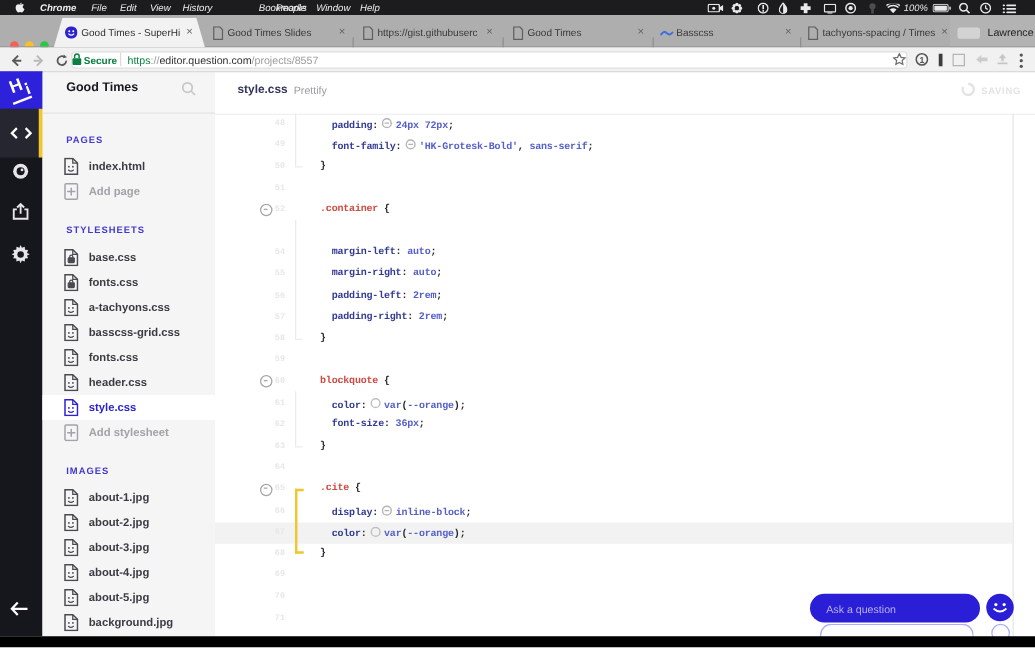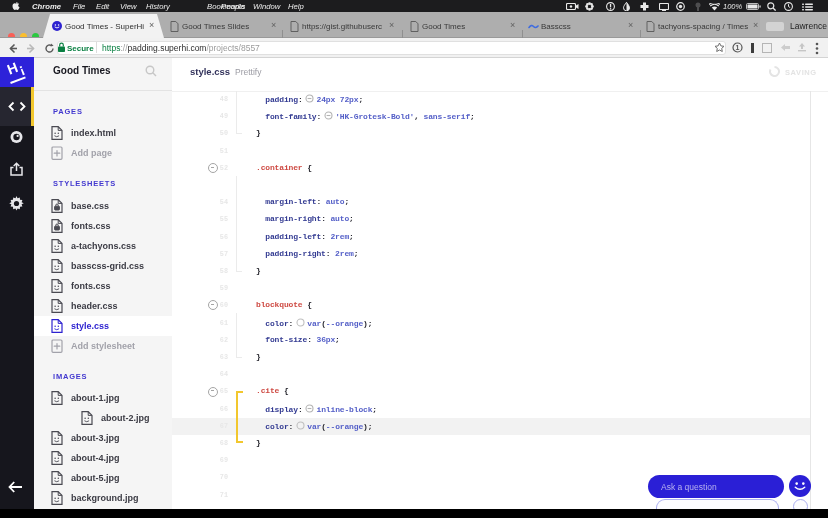--- a/index.html
+++ b/index.html
@@ -203,21 +203,21 @@
       <path d="M9 5.5 A3.5 3.5 0 1 1 7.3 2.5" stroke="#585858" stroke-width="1.4" fill="none"></path>
       <path d="M7 0.5 L9.6 2.7 L6.6 3.6 Z" fill="#585858"></path>
     </svg>
 
   <svg class="abs" style="left:57px;top:4px;" width="9" height="11" viewBox="0 0 9 11">
       <rect x="1" y="4.5" width="7" height="5.5" rx="0.8" fill="#0b8043"></rect>
       <path d="M2.7 4.5 V3 a1.8 1.8 0 0 1 3.6 0 V4.5" stroke="#0b8043" stroke-width="1.2" fill="none"></path>
     </svg>
   <span class="abs" style="left:67px;top:5.5px;font-size:8px;font-weight:bold;color:#0b8043;">Secure</span>
   <div class="abs" style="left:96px;top:4px;width:1px;height:11px;background:#dcdcdc;"></div>
-  <span class="abs" style="left:102px;top:5px;font-size:8.5px;color:#9b9b9b;"><span style="color:#0b8043;">https</span>://<span style="color:#2f2f2f;">padding.superhi.com</span>/projects/8557</span>
+  <span class="abs" style="left:102px;top:5px;font-size:8.5px;color:#9b9b9b;"><span style="color:#0b8043;">https</span>://<span style="color:#2f2f2f;">editor.question.com</span>/projects/8557</span>
 
   <svg class="abs" style="left:714px;top:4px;" width="11" height="11" viewBox="0 0 11 11">
       <path d="M5.5 1 L6.9 3.9 L10 4.3 L7.7 6.4 L8.3 9.5 L5.5 8 L2.7 9.5 L3.3 6.4 L1 4.3 L4.1 3.9 Z" fill="none" stroke="#6e6e6e" stroke-width="1"></path>
     </svg>
 
   <svg class="abs" style="left:732px;top:4px;" width="11" height="11" viewBox="0 0 11 11">
       <circle cx="5.5" cy="5.5" r="4.5" fill="none" stroke="#555" stroke-width="1.2"></circle>
       <text x="5.5" y="8" text-anchor="middle" font-size="7" font-weight="bold" fill="#555" font-family="Liberation Sans">1</text>
     </svg>
   <div class="abs" style="left:751px;top:4.5px;width:3px;height:10px;background:#3c3c3c;"></div>
@@ -367,21 +367,21 @@
       <span class="fname">Add stylesheet</span>
     </div>
 
   <span class="seclabel" style="top:314px;">IMAGES</span>
   <div class="frow" style="top:330px;">
       <svg width="12" height="14" viewBox="0 0 12 14" stroke="#4a4a52" fill="#4a4a52">
         <use href="#docS"></use>
       </svg>
       <span class="fname">about-1.jpg</span>
     </div>
-  <div class="frow" style="top:350px;margin-left:30px;">
+  <div class="frow" style="top:350px;">
       <svg width="12" height="14" viewBox="0 0 12 14" stroke="#4a4a52" fill="#4a4a52">
         <use href="#docS"></use>
       </svg>
       <span class="fname">about-2.jpg</span>
     </div>
   <div class="frow" style="top:370px;">
       <svg width="12" height="14" viewBox="0 0 12 14" stroke="#4a4a52" fill="#4a4a52">
         <use href="#docS"></use>
       </svg>
       <span class="fname">about-3.jpg</span>

